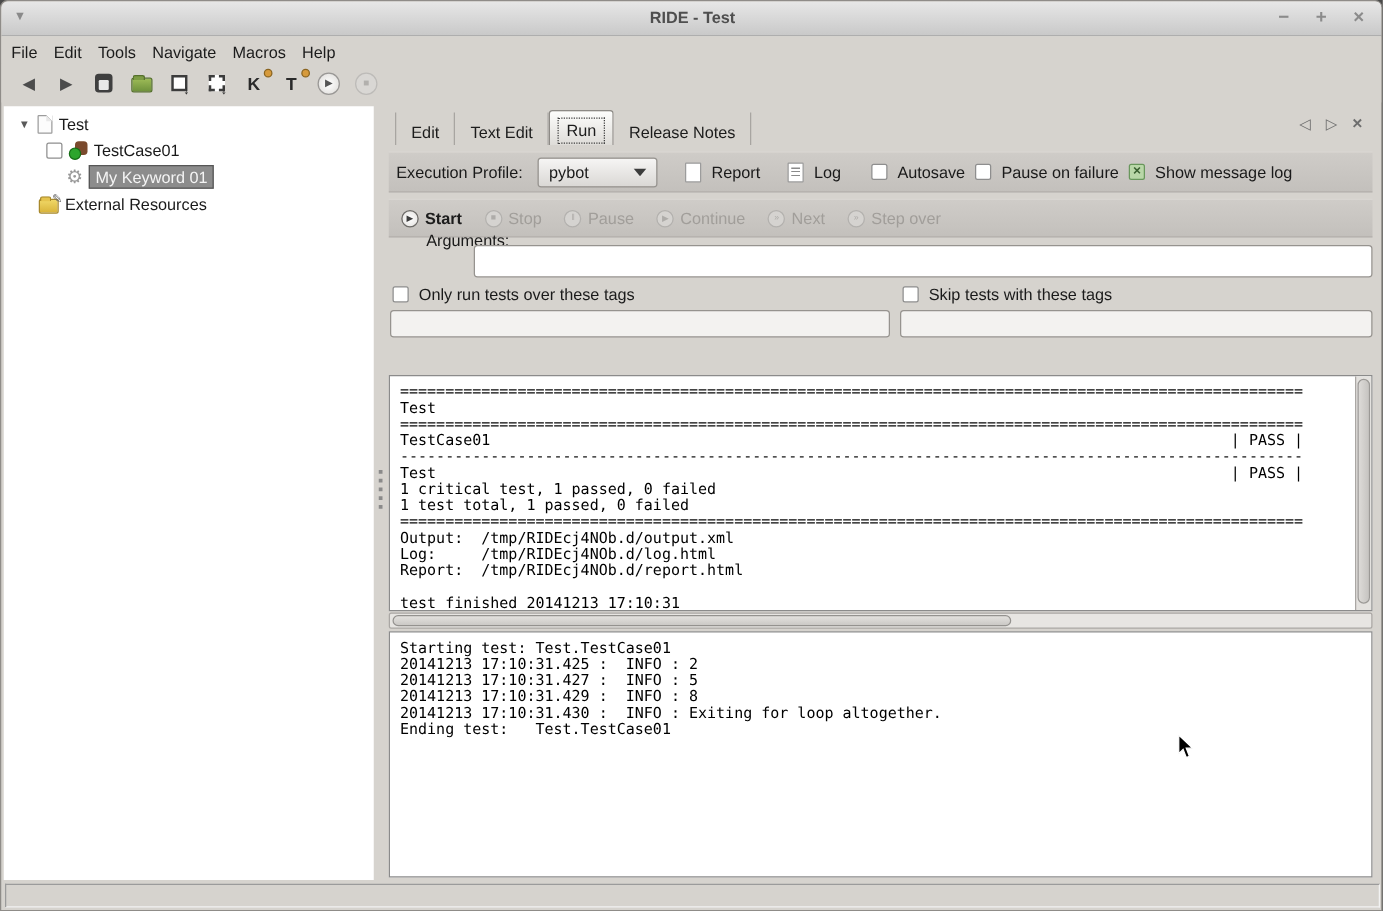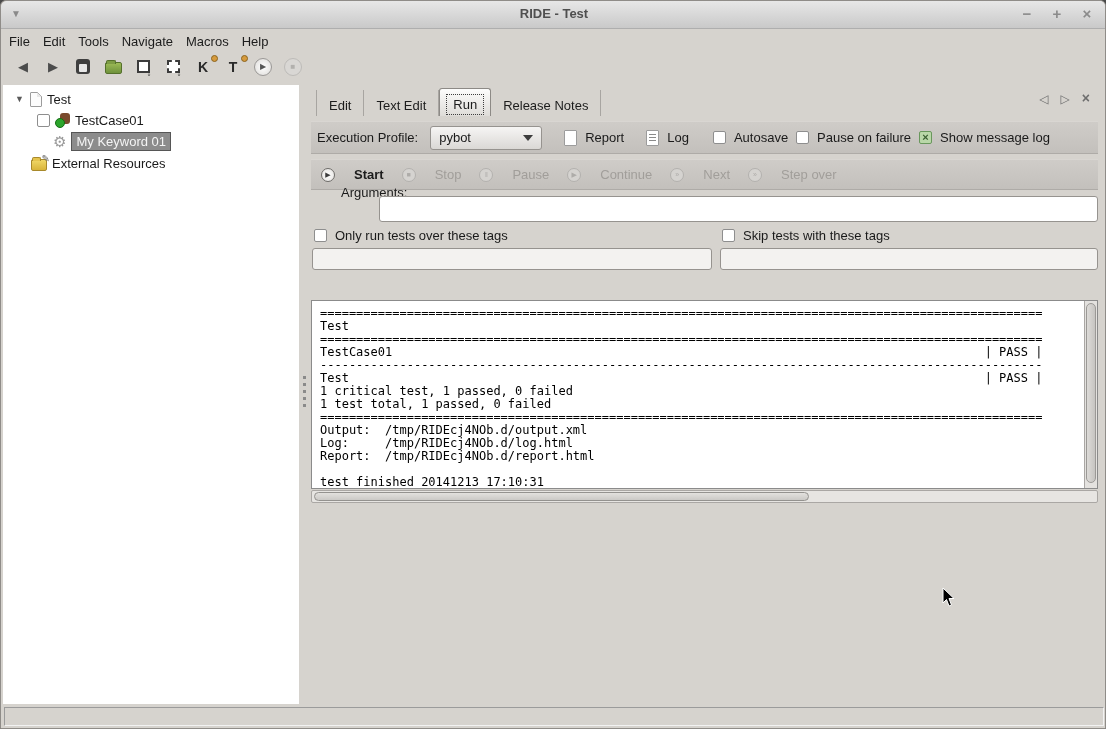--- a/index.html
+++ b/index.html
@@ -86,34 +86,34 @@
   }
   .tab.active .focus { border:1px dotted #3e3e3e; padding:2px 6px; }
   .tabnav { position:absolute; right:8px; top:5px; display:flex; gap:12px; color:#6e6e6e; font-size:12px; }
   .tabnav span { cursor:default; }
   .tabnav .x { font-weight:bold; font-size:14px; line-height:12px; }
   
   .band { position:absolute; left:310px; width:787px; background:linear-gradient(#cfccc8,#c3c0bc); border-top:1px solid #d9d6d2; border-bottom:1px solid #aeaba7; }
   .profile-row { top:120px; height:33px; display:flex; align-items:center; gap:8px; padding-left:6px; }
   .controls-row { top:158px; height:31px; display:flex; align-items:center; gap:18px; padding-left:10px; }
   .dropdown {
-    width:112px; height:24px; background:linear-gradient(#f6f5f4,#dad8d5);
+    width:96px; height:24px; background:linear-gradient(#f6f5f4,#dad8d5);
     border:1px solid #96938f; border-radius:3px; display:flex; align-items:center;
     padding:0 8px; position:relative; margin-left:4px;
   }
   .dropdown .arr { position:absolute; right:8px; top:8px; width:0; height:0; border-left:5px solid transparent; border-right:5px solid transparent; border-top:6px solid #3c3c3c; }
   .doc-icon { width:13px; height:16px; background:#fff; border:1px solid #9c9c9c; border-radius:1px; position:relative; margin-left:14px; }
   .doc-icon.lines:after { content:""; position:absolute; left:2px; top:3px; width:7px; height:8px;
     background:repeating-linear-gradient(#8a8a8a 0 1px, transparent 1px 3px); }
   .cb { width:13px; height:13px; background:#fff; border:1px solid #8e8e8e; border-radius:2px; flex:none; }
   .cb.checked { background:#b9d7a8; border-color:#69975c; color:#3a5f31; font-size:11px; font-weight:bold; line-height:11px; text-align:center; }
   .cb-group { display:flex; align-items:center; gap:8px; }
   .gap-l { margin-left:16px; }
   
-  .runbtn { display:flex; align-items:center; gap:19px; color:#1c1c1c; }
+  .runbtn { display:flex; align-items:center; gap:5px; color:#1c1c1c; }
   .runbtn .ic { width:14px; height:14px; border-radius:50%; border:1px solid #6e6c69; background:radial-gradient(#fff,#e2e0dd); font-size:7px; color:#3c3c3c; display:flex; align-items:center; justify-content:center; }
   .runbtn.disabled { color:#a19e9a; }
   .runbtn.disabled .ic { border-color:#b3b1ae; color:#aeaca9; background:#d5d3d0; }
   
   .args-label { position:absolute; left:312px; top:184px;margin-left:28px; }
   .text-input { position:absolute; background:#ffffff; border:1px solid #96938f; border-radius:3px; }
   .args-input { left:378px; top:195px; width:719px; height:26px; }
   .tags-cb-left { position:absolute; left:313px; top:227px; }
   .tags-cb-right { position:absolute; left:721px; top:227px; }
   .tag-input { background:#f3f2f0; }
@@ -337,20 +337,28 @@
 
 test finished 20141213 17:10:31</pre>
     <div class="vscroll">
         <div class="thumb"></div>
       </div>
   </div>
   <div class="hscroll">
       <div class="thumb"></div>
     </div>
 
+  <div class="msglog">
+    <pre>Starting test: Test.TestCase01
+20141213 17:10:31.425 :  INFO : 2
+20141213 17:10:31.427 :  INFO : 5
+20141213 17:10:31.429 :  INFO : 8
+20141213 17:10:31.430 :  INFO : Exiting for loop altogether.
+Ending test:   Test.TestCase01</pre>
+  </div>
 
   <div class="statusbar"></div>
 
   <svg class="cursor" width="14" height="21" viewBox="0 0 14 21">
     <polygon points="1,1 1,16 4.5,12.5 7,19 9.5,18 7,11.5 12,11.5" fill="#000" stroke="#fff" stroke-width="1"></polygon>
   </svg>
 
 </div>
 
 </body></html>

